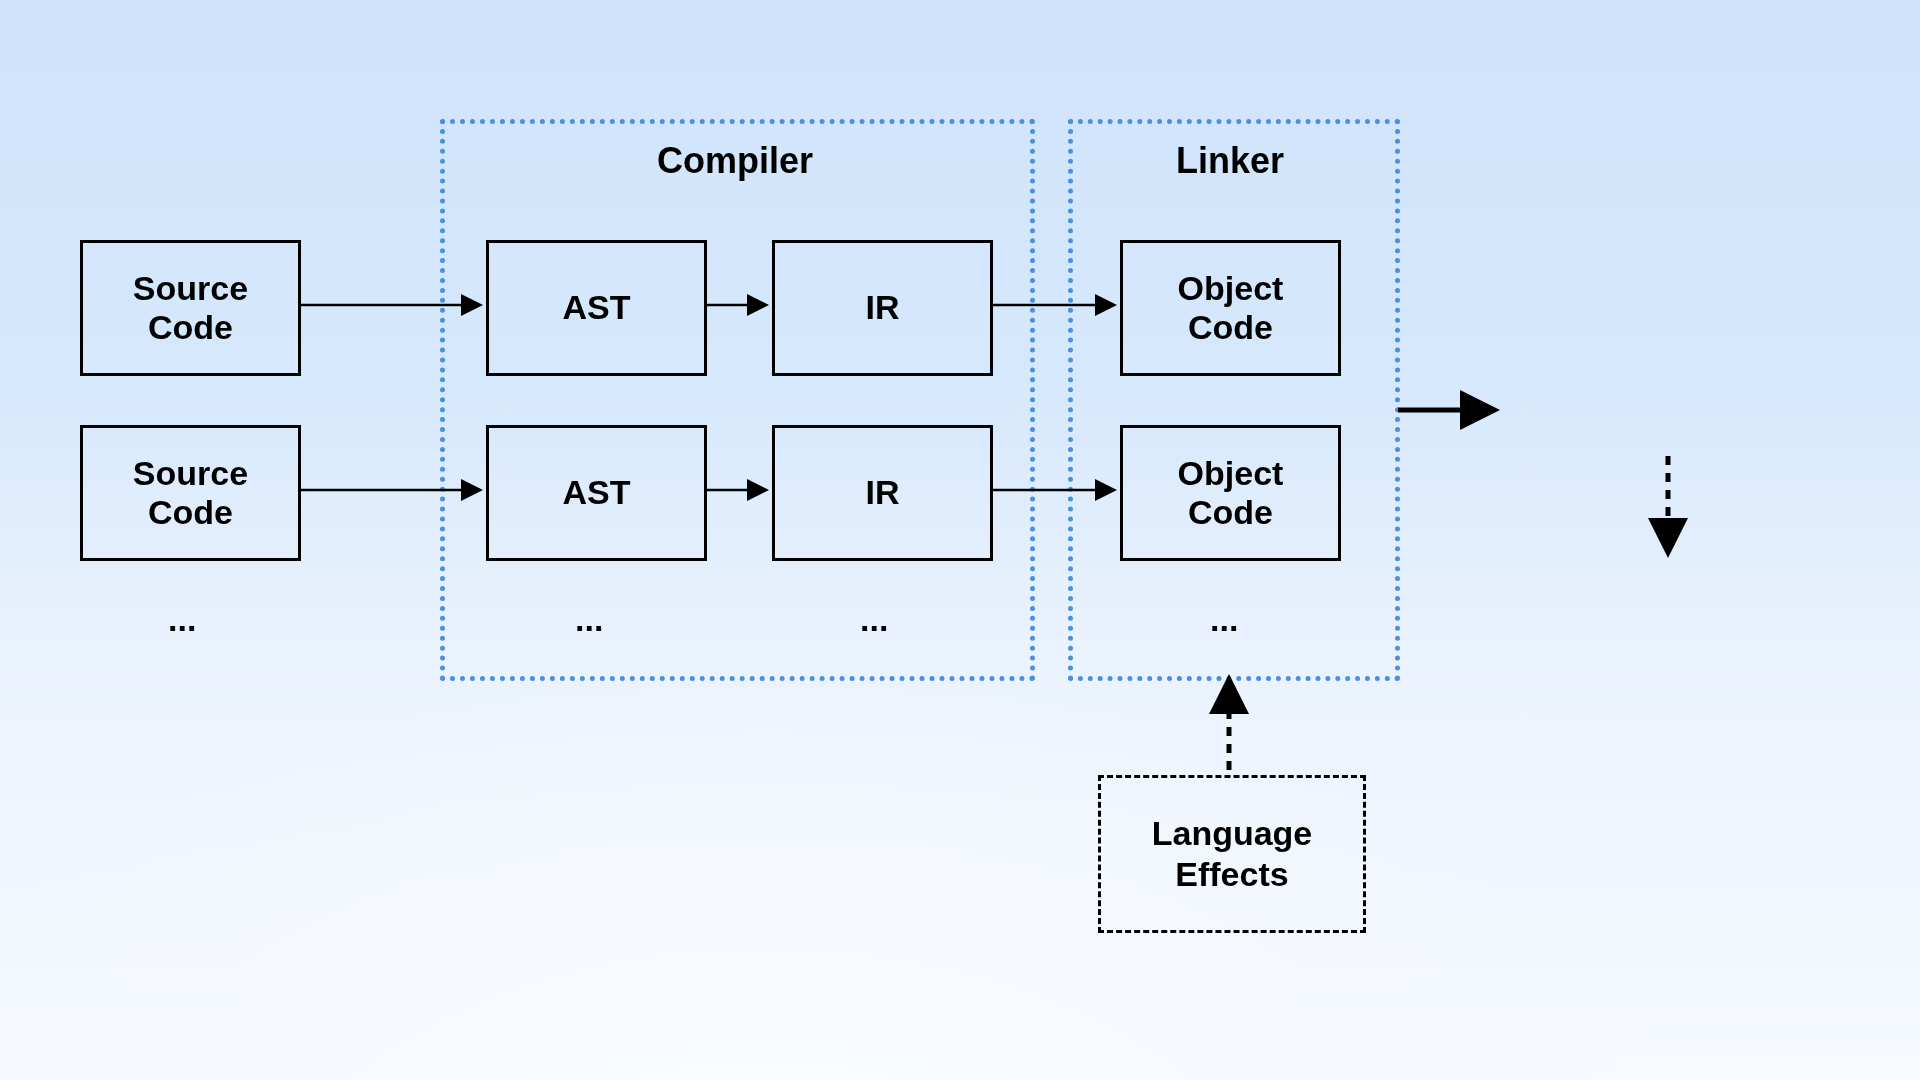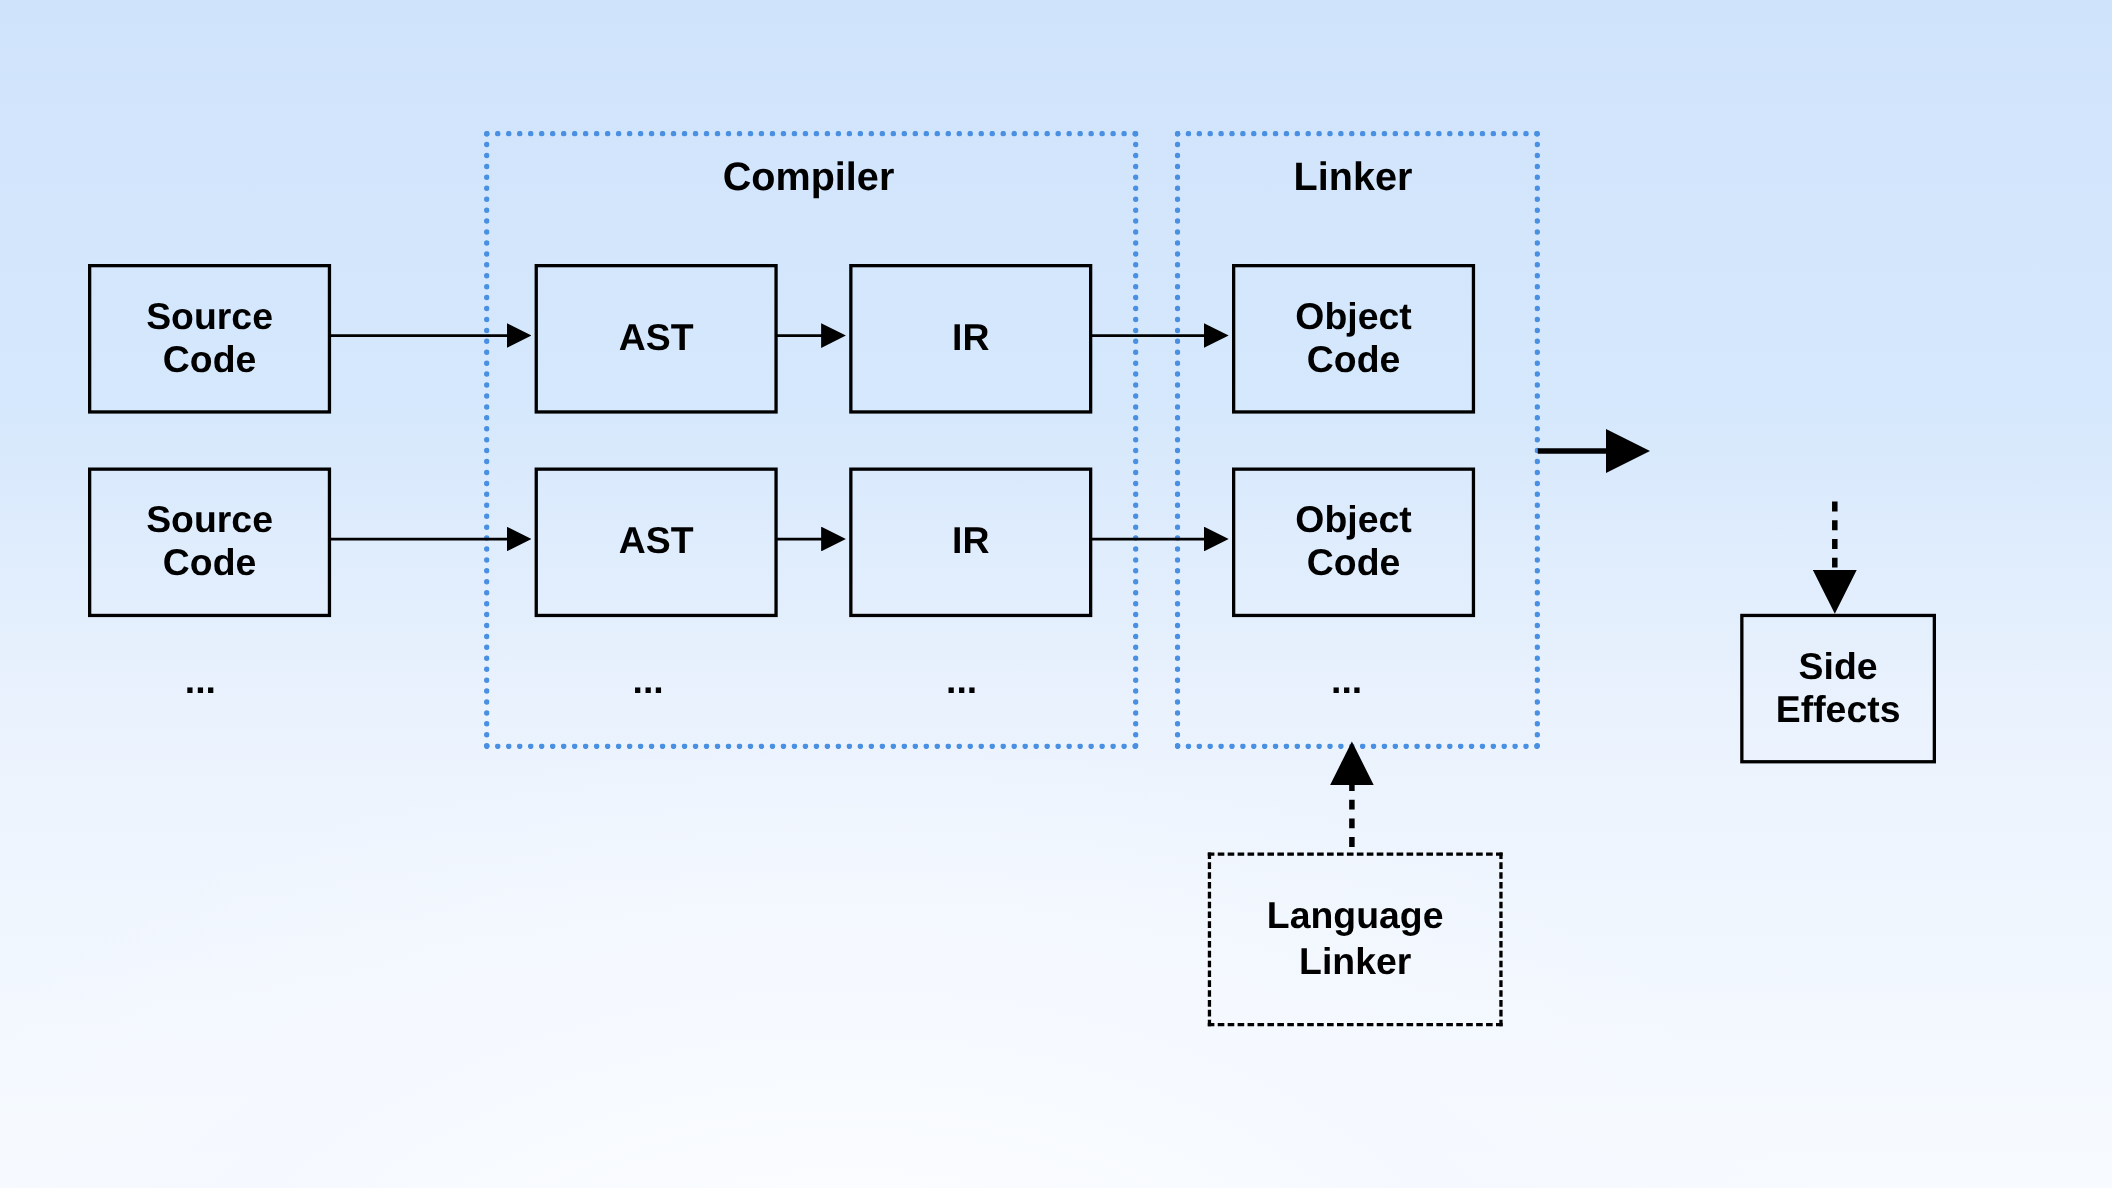--- a/index.html
+++ b/index.html
@@ -98,25 +98,23 @@
   <div class="box" style="left:772px; top:425px; width:215px; height:130px;">IR</div>
   <div class="box" style="left:1120px; top:425px; width:215px; height:130px; white-space:pre-line;">Object
 Code</div>
 
   <div class="ellipsis" style="left:168px; top:600px;">...</div>
   <div class="ellipsis" style="left:575px; top:600px;">...</div>
   <div class="ellipsis" style="left:860px; top:600px;">...</div>
   <div class="ellipsis" style="left:1210px; top:600px;">...</div>
 
 
-  <div class="box" style="left:1582px; top:558px; width:172px; height:130px; white-space:pre-line;">Side
-Effects</div>
 
   <div class="dashed-box" style="left:1098px; top:775px; width:262px; height:152px; white-space:pre-line;">Language
-Linker</div>
+Effects</div>
 
   <svg class="arrows" viewBox="0 0 1920 1080">
     <defs>
       <marker id="arrowhead" markerWidth="9" markerHeight="9" refX="7" refY="4.5" orient="auto">
         <path d="M0,0 L9,4.5 L0,9 Z" fill="#000"></path>
       </marker>
       <marker id="arrowhead-big" markerWidth="8" markerHeight="8" refX="6" refY="4" orient="auto">
         <path d="M0,0 L8,4 L0,8 Z" fill="#000"></path>
       </marker>
     </defs>

